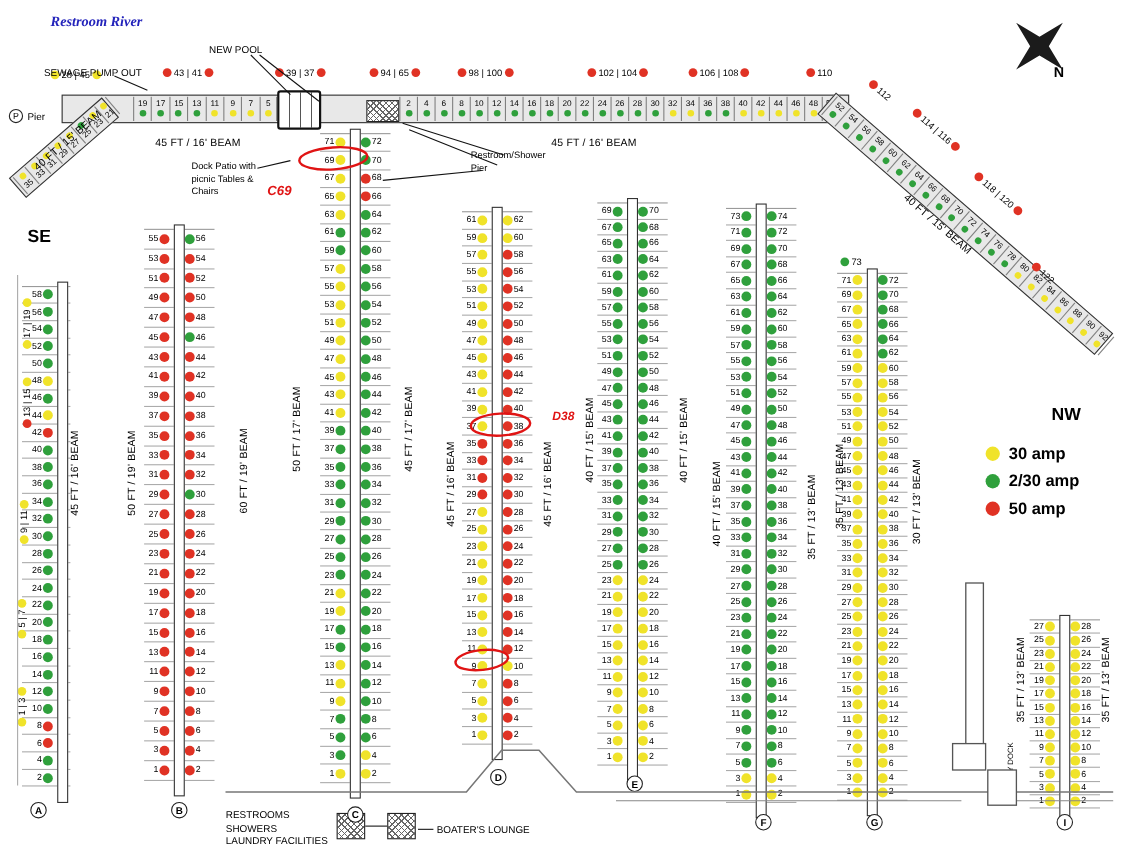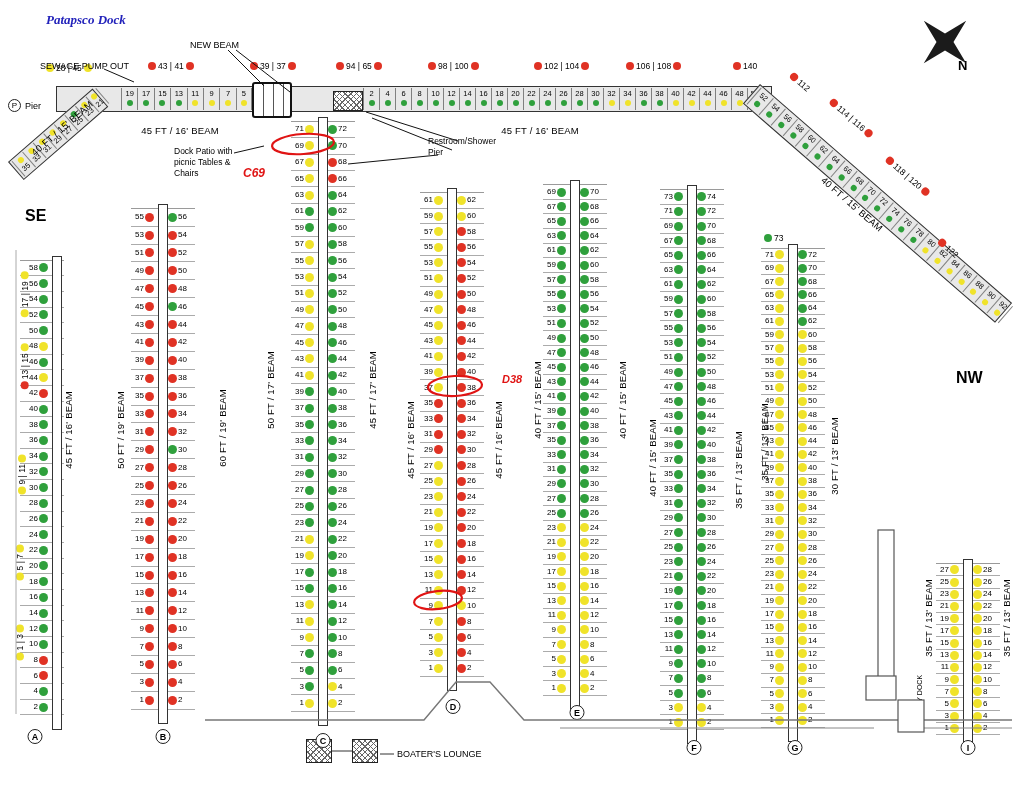--- a/index.html
+++ b/index.html
@@ -36,29 +36,43 @@
 .hatchbox{position:absolute;border:1.5px solid #222;background-color:#fff;background-image:repeating-linear-gradient(45deg,transparent 0 3px,#666 3px 4px),repeating-linear-gradient(-45deg,transparent 0 3px,#666 3px 4px);z-index:2}
 #hatch-top{left:333px;top:91px;width:30px;height:20px}
 #fac1{left:306px;top:739px;width:26px;height:24px}
 #fac2{left:352px;top:739px;width:26px;height:24px}
 #overlay{position:absolute;left:0;top:0;z-index:5;pointer-events:none}
 </style>
 </head>
 <body>
 
 <div id="stage">
-  <div id="river">Patapsco Dock</div>
+  <div id="river">Restroom River</div>
   <div id="pcircle">P</div>
   <div id="plabel">Pier</div>
 
   <div id="pool"></div>
   <div id="hatch-top" class="hatchbox"></div>
   <div id="fac1" class="hatchbox"></div>
   <div id="fac2" class="hatchbox"></div>
 
+  <div id="legend">
+      <div class="lrow">
+        <div class="dot" style="height: 13px; width: 13px; background: rgb(240, 227, 42);"></div>
+        <div class="llabel">30 amp</div>
+      </div>
+      <div class="lrow">
+        <div class="dot" style="height: 13px; width: 13px; background: rgb(47, 160, 60);"></div>
+        <div class="llabel">2/30 amp</div>
+      </div>
+      <div class="lrow">
+        <div class="dot" style="height: 13px; width: 13px; background: rgb(224, 50, 36);"></div>
+        <div class="llabel">50 amp</div>
+      </div>
+    </div>
 
   <svg id="overlay" width="1024" height="787" viewBox="0 0 1024 787">
     <path d="M205,720 H424 L456,682 H490 L524,720 H1012" stroke="#777" fill="none" stroke-width="1.4"></path>
     <path d="M560,728 H874 M898,728 H1012" stroke="#888" fill="none" stroke-width="1"></path>
     <path d="M16,250 V714" stroke="#aaa" fill="none" stroke-width="1"></path>
     <rect x="878" y="530" width="16" height="148" fill="#fff" stroke="#555" stroke-width="1.2"></rect>
     <rect x="866" y="676" width="30" height="24" fill="#fff" stroke="#555" stroke-width="1.2"></rect>
     <rect x="898" y="700" width="26" height="32" fill="#fff" stroke="#555" stroke-width="1.2"></rect>
     <line x1="104" y1="69" x2="134" y2="82" stroke="#111" stroke-width="1"></line>
     <line x1="228" y1="50" x2="264" y2="86" stroke="#111" stroke-width="1"></line>
@@ -2003,38 +2017,38 @@
     <div class="dlabel" style="left: 250px; top: 62px;">
       <div class="dot" style="height: 8px; width: 8px; background: rgb(224, 50, 36);"></div>
       <div class="dtext">39 | 37</div>
       <div class="dot" style="height: 8px; width: 8px; background: rgb(224, 50, 36);"></div>
     </div>
     <div class="dlabel" style="left: 336px; top: 62px;">
       <div class="dot" style="height: 8px; width: 8px; background: rgb(224, 50, 36);"></div>
       <div class="dtext">94 | 65</div>
       <div class="dot" style="height: 8px; width: 8px; background: rgb(224, 50, 36);"></div>
     </div>
-    <div class="dlabel" style="left: 428px; top: 62px; justify-content: flex-end;">
+    <div class="dlabel" style="left: 416px; top: 62px; justify-content: flex-end;">
       <div class="dot" style="height: 8px; width: 8px; background: rgb(224, 50, 36);"></div>
       <div class="dtext">98 | 100</div>
       <div class="dot" style="height: 8px; width: 8px; background: rgb(224, 50, 36);"></div>
     </div>
     <div class="dlabel" style="left: 534px; top: 62px;">
       <div class="dot" style="height: 8px; width: 8px; background: rgb(224, 50, 36);"></div>
       <div class="dtext">102 | 104</div>
       <div class="dot" style="height: 8px; width: 8px; background: rgb(224, 50, 36);"></div>
     </div>
     <div class="dlabel" style="left: 626px; top: 62px;">
       <div class="dot" style="height: 8px; width: 8px; background: rgb(224, 50, 36);"></div>
       <div class="dtext">106 | 108</div>
       <div class="dot" style="height: 8px; width: 8px; background: rgb(224, 50, 36);"></div>
     </div>
     <div class="dlabel" style="left: 733px; top: 62px;">
       <div class="dot" style="height: 8px; width: 8px; background: rgb(224, 50, 36);"></div>
-      <div class="dtext">140</div>
+      <div class="dtext">110</div>
     </div>
     <div class="dlabel" style="left: 788px; top: 78px; transform: rotate(41deg);">
       <div class="dot" style="height: 8px; width: 8px; background: rgb(224, 50, 36);"></div>
       <div class="dtext">112</div>
     </div>
     <div class="dlabel" style="left: 824px; top: 114px; transform: rotate(41deg);">
       <div class="dot" style="height: 8px; width: 8px; background: rgb(224, 50, 36);"></div>
       <div class="dtext">114 | 116</div>
       <div class="dot" style="height: 8px; width: 8px; background: rgb(224, 50, 36);"></div>
     </div>
@@ -2094,31 +2108,34 @@
     <div class="beam" style="left: 498px; top: 440px; transform: translate(-50%, -50%) rotate(-90deg);">45 FT / 16' BEAM</div>
     <div class="beam" style="left: 537px; top: 400px; transform: translate(-50%, -50%) rotate(-90deg);">40 FT / 15' BEAM</div>
     <div class="beam" style="left: 622px; top: 400px; transform: translate(-50%, -50%) rotate(-90deg);">40 FT / 15' BEAM</div>
     <div class="beam" style="left: 652px; top: 458px; transform: translate(-50%, -50%) rotate(-90deg);">40 FT / 15' BEAM</div>
     <div class="beam" style="left: 738px; top: 470px; transform: translate(-50%, -50%) rotate(-90deg);">35 FT / 13' BEAM</div>
     <div class="beam" style="left: 764px; top: 442px; transform: translate(-50%, -50%) rotate(-90deg);">35 FT / 13' BEAM</div>
     <div class="beam" style="left: 834px; top: 456px; transform: translate(-50%, -50%) rotate(-90deg);">30 FT / 13' BEAM</div>
     <div class="beam" style="left: 928px; top: 618px; transform: translate(-50%, -50%) rotate(-90deg);">35 FT / 13' BEAM</div>
     <div class="beam" style="left: 1006px; top: 618px; transform: translate(-50%, -50%) rotate(-90deg);">35 FT / 13' BEAM</div>
     <div class="tlabel" style="left: 40px; top: 61px; font-size: 9px;">SEWAGE PUMP OUT</div>
-    <div class="tlabel" style="left: 190px; top: 40px; font-size: 9px;">NEW BEAM</div>
+    <div class="tlabel" style="left: 190px; top: 40px; font-size: 9px;">NEW POOL</div>
     <div class="tlabel" style="left: 174px; top: 146px; font-size: 8.5px;">Dock Patio with
 picnic Tables &amp;
 Chairs</div>
     <div class="tlabel" style="left: 428px; top: 136px; font-size: 8.5px;">Restroom/Shower
 Pier</div>
     <div class="tlabel" style="left: 243px; top: 166px; font-size: 12px; color: rgb(224, 20, 20); font-weight: 700; font-style: italic;">C69</div>
     <div class="tlabel" style="left: 502px; top: 372px; font-size: 11px; color: rgb(224, 20, 20); font-weight: 700; font-style: italic;">D38</div>
     <div class="tlabel" style="left: 25px; top: 206px; font-size: 16px; font-weight: 700;">SE</div>
     <div class="tlabel" style="left: 956px; top: 368px; font-size: 16px; font-weight: 700;">NW</div>
     <div class="tlabel" style="left: 958px; top: 58px; font-size: 13px; font-weight: 700;">N</div>
+    <div class="tlabel" style="left: 298px; top: 736px; font-size: 9px; transform: translateX(-100%);">RESTROOMS
+SHOWERS
+LAUNDRY FACILITIES</div>
     <div class="tlabel" style="left: 397px; top: 749px; font-size: 9px;">BOATER'S LOUNGE</div>
     <div class="tlabel" style="left: 895px; top: 695px; font-size: 7px; transform: rotate(-90deg);">DINGHY DOCK</div>
     <div class="letter" style="left: 35px; top: 729px;">A</div>
     <div class="letter" style="left: 163px; top: 729px;">B</div>
     <div class="letter" style="left: 323px; top: 733px;">C</div>
     <div class="letter" style="left: 453px; top: 699px;">D</div>
     <div class="letter" style="left: 577px; top: 705px;">E</div>
     <div class="letter" style="left: 694px; top: 740px;">F</div>
     <div class="letter" style="left: 795px; top: 740px;">G</div>
     <div class="letter" style="left: 968px; top: 740px;">I</div>

